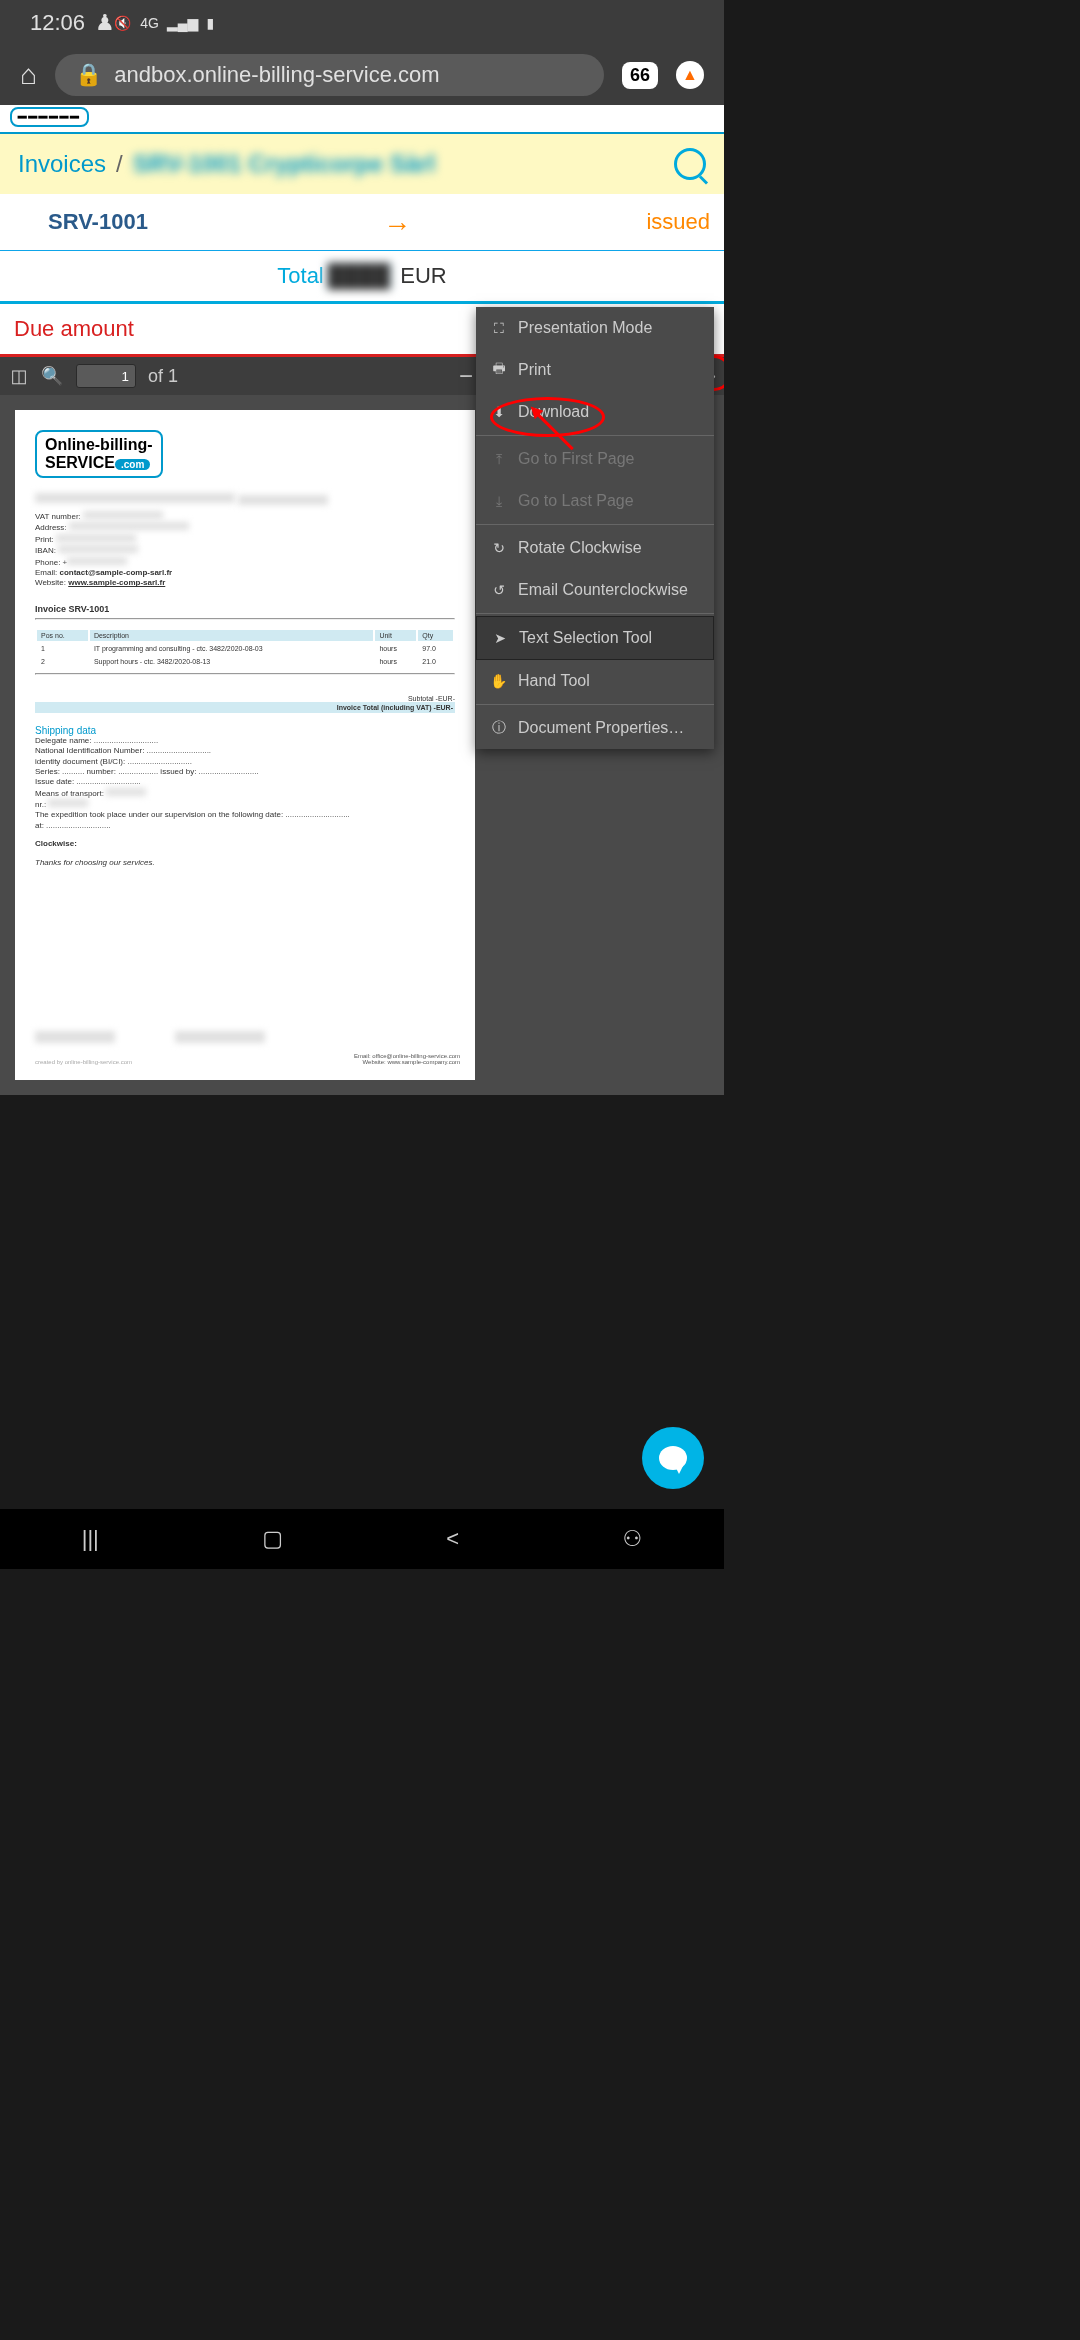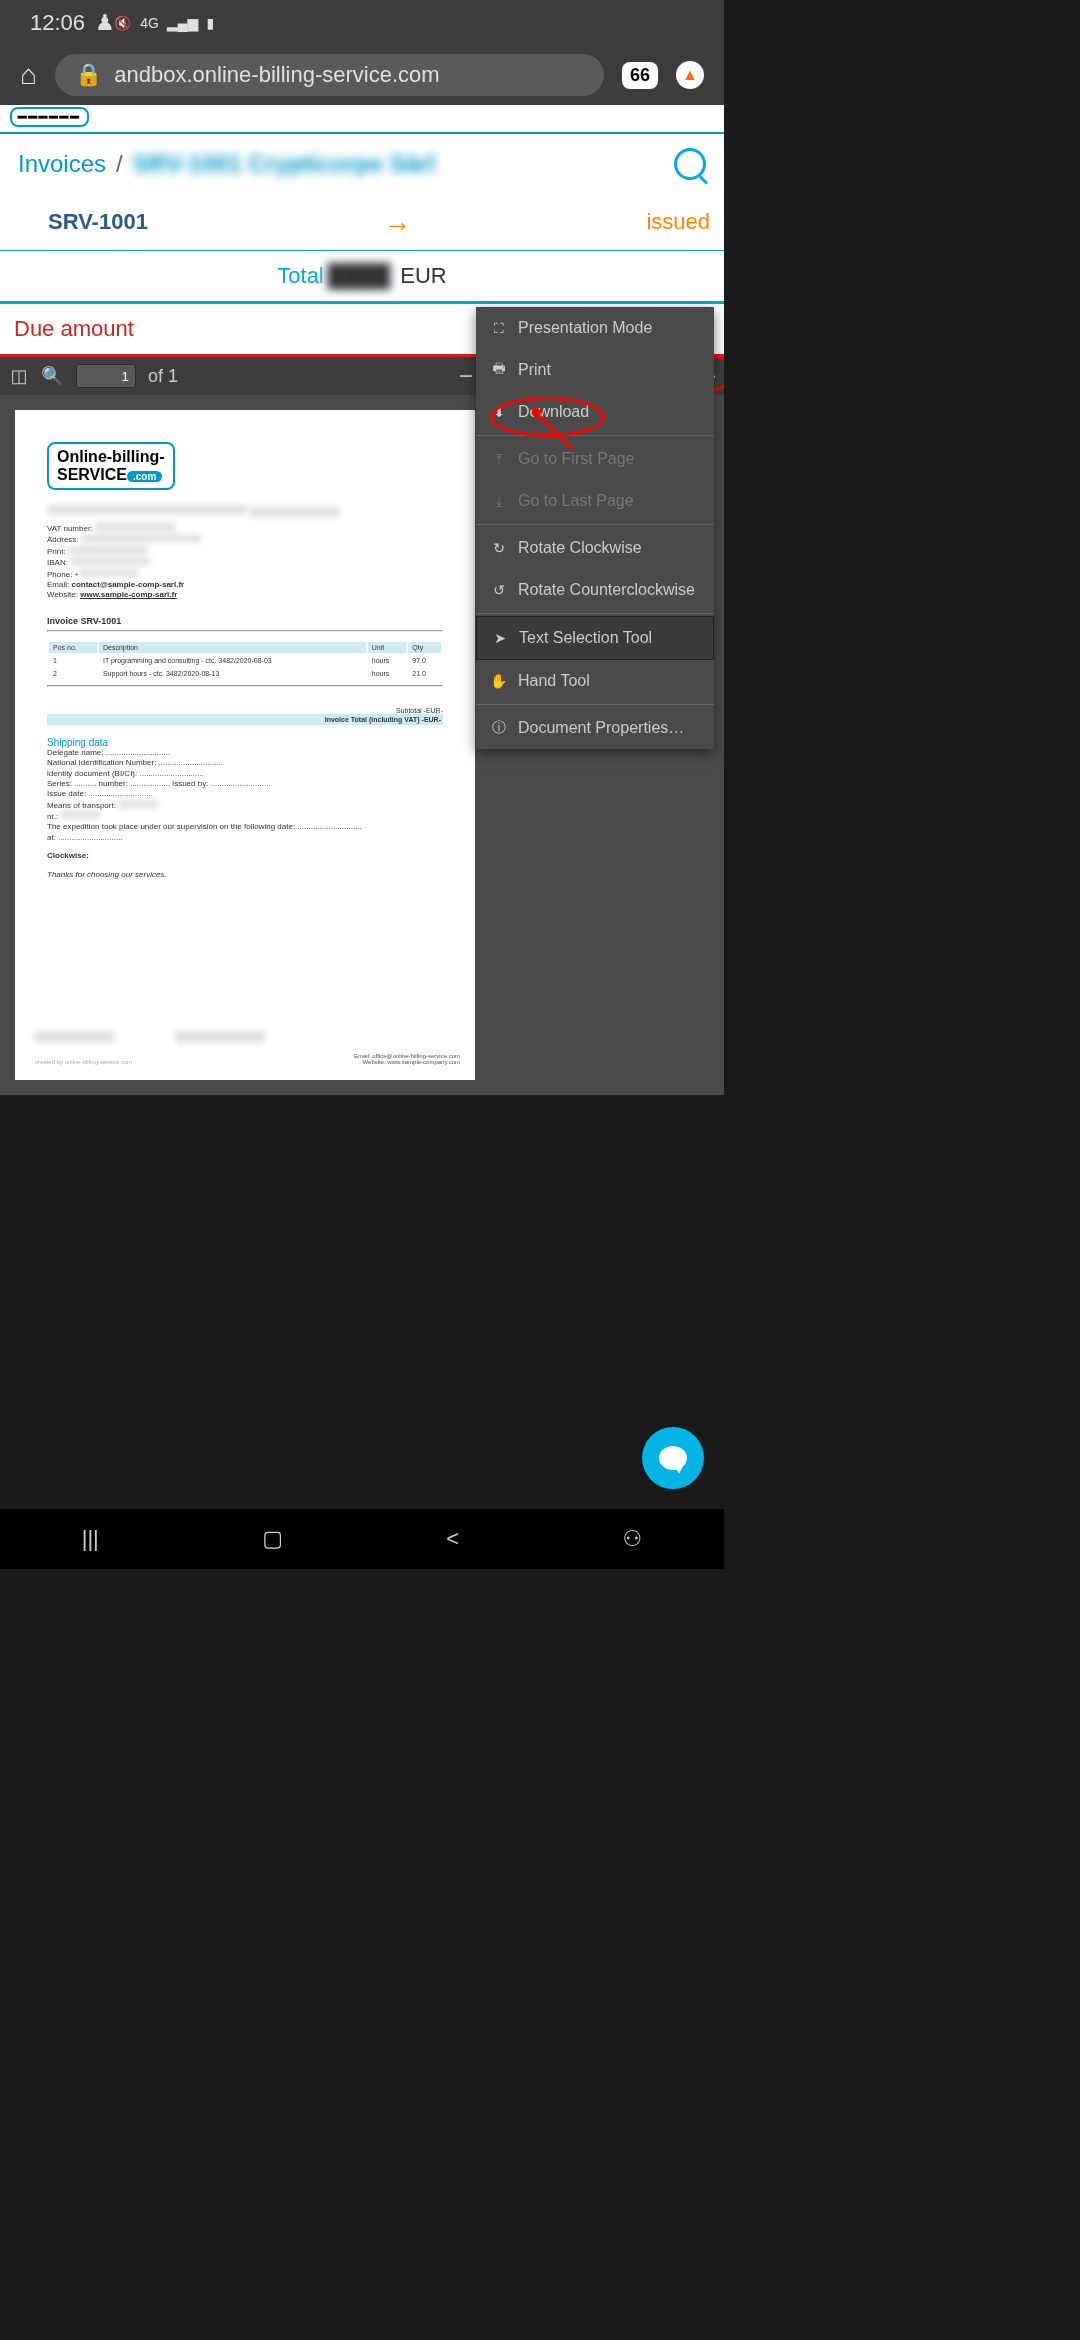--- a/index.html
+++ b/index.html
@@ -80,21 +80,21 @@
       display: inline-block;
       background: #fff;
       font-weight: bold;
       color: #000;
       font-size: 14px;
       letter-spacing: 2px;
     }
     
     
     .breadcrumb-bar {
-      background: #ffffff;
+      background: #fef9c3;
       padding: 14px 18px;
       display: flex;
       align-items: center;
       gap: 10px;
       font-size: 24px;
     }
     .breadcrumb-link { color: #0099cc; }
     .breadcrumb-sep { color: #666; }
     .breadcrumb-redacted {
       filter: blur(5px);
@@ -221,21 +221,21 @@
     .pdf-area {
       background: #4a4a4a;
       padding: 15px;
       position: relative;
       height: 700px;
     }
     .pdf-page {
       background: #fff;
       width: 460px;
       height: 670px;
-      padding: 32px;
+      padding: 20px;
       font-size: 9px;
       color: #333;
       position: relative;
     }
     .pdf-logo {
       border: 2px solid #0099cc;
       border-radius: 8px;
       padding: 4px 8px;
       display: inline-block;
       font-weight: bold;
@@ -519,21 +519,21 @@
     <span class="menu-icon">⤓</span>
     <span>Go to Last Page</span>
   </div>
   <div class="menu-separator"></div>
   <div class="menu-item">
     <span class="menu-icon">↻</span>
     <span>Rotate Clockwise</span>
   </div>
   <div class="menu-item">
     <span class="menu-icon">↺</span>
-    <span>Rotate Counterclockwise</span>
+    <span>Email Counterclockwise</span>
   </div>
   <div class="menu-separator"></div>
   <div class="menu-item active">
     <span class="menu-icon">➤</span>
     <span>Text Selection Tool</span>
   </div>
   <div class="menu-item">
     <span class="menu-icon">✋</span>
     <span>Hand Tool</span>
   </div>

